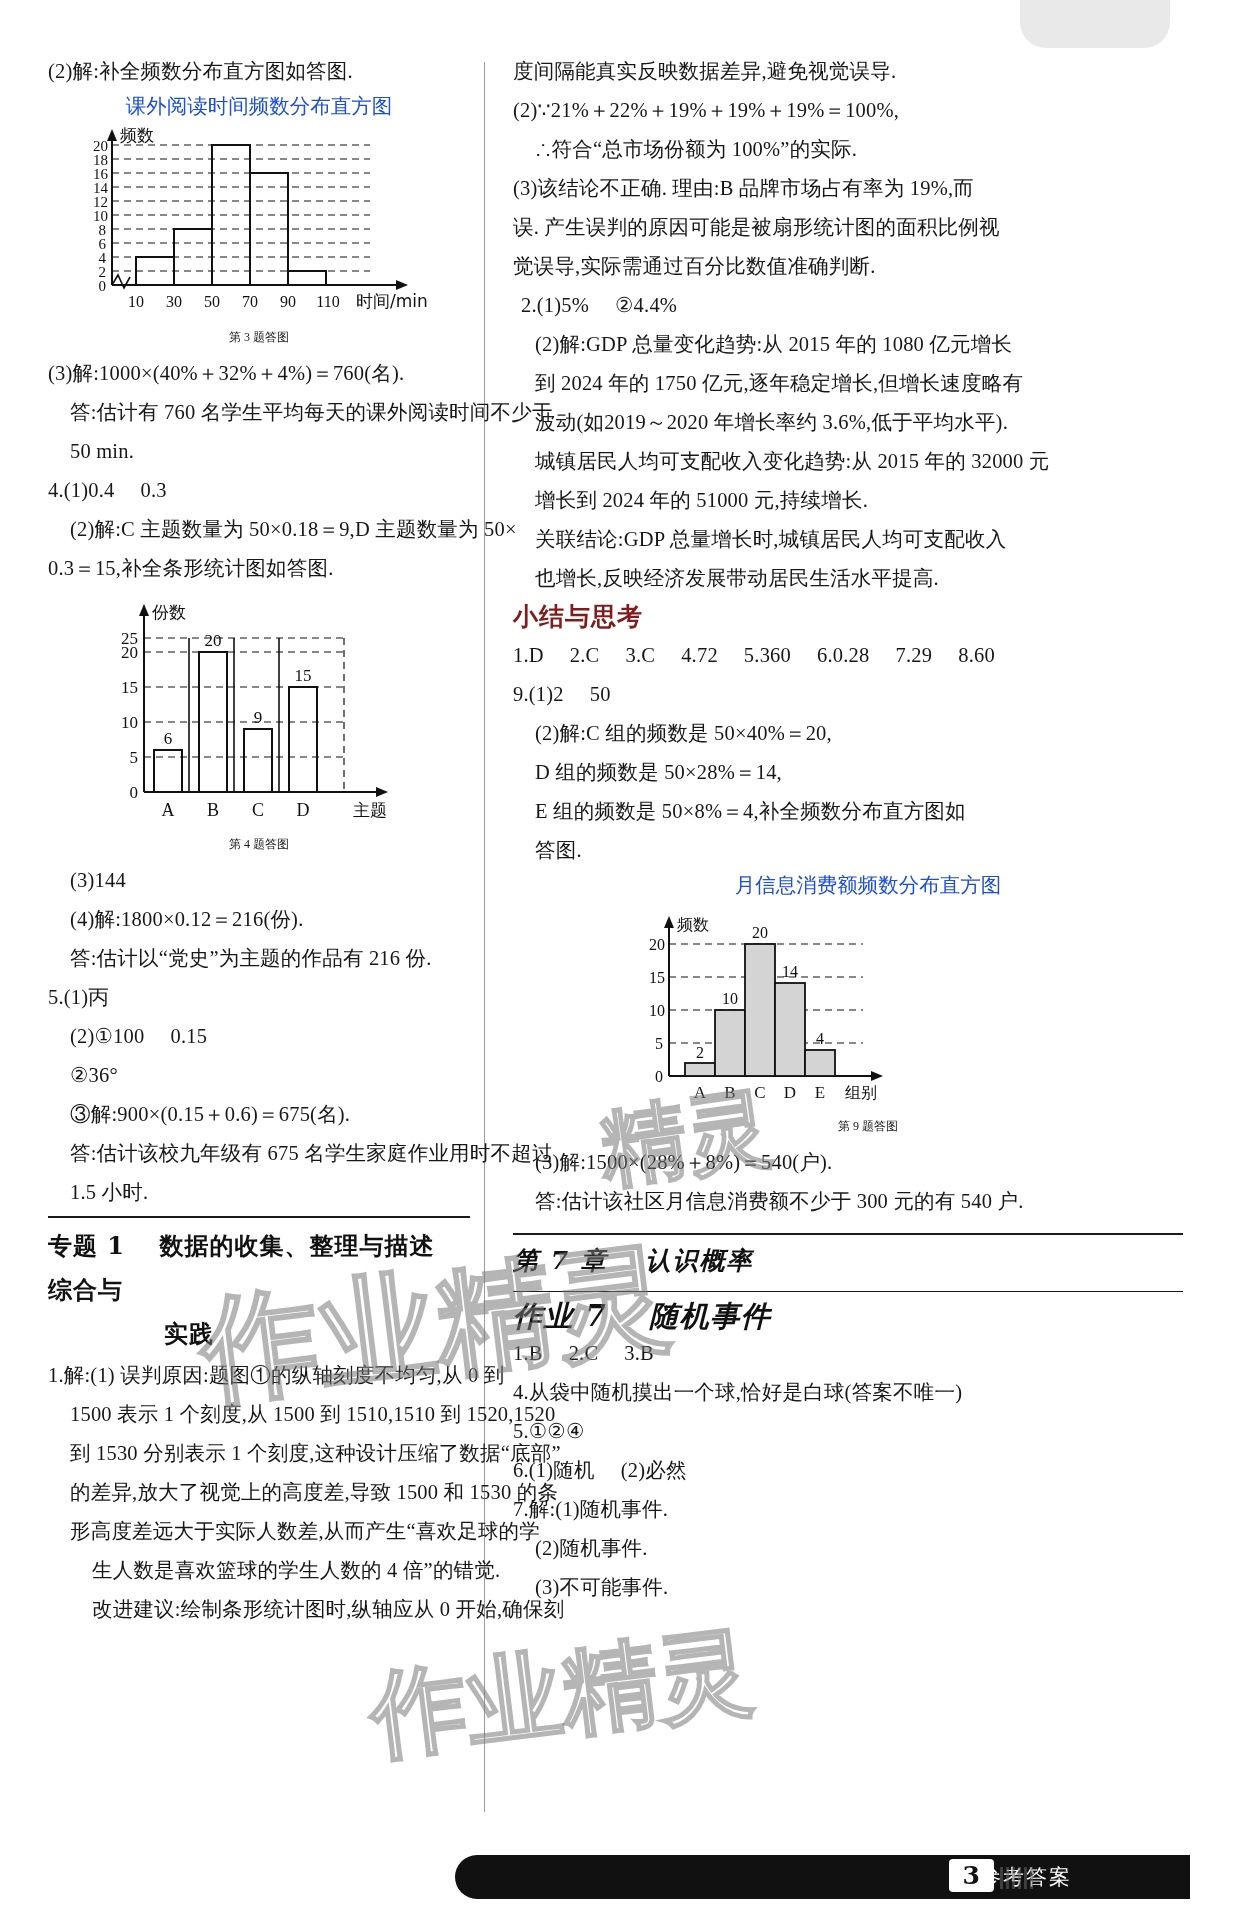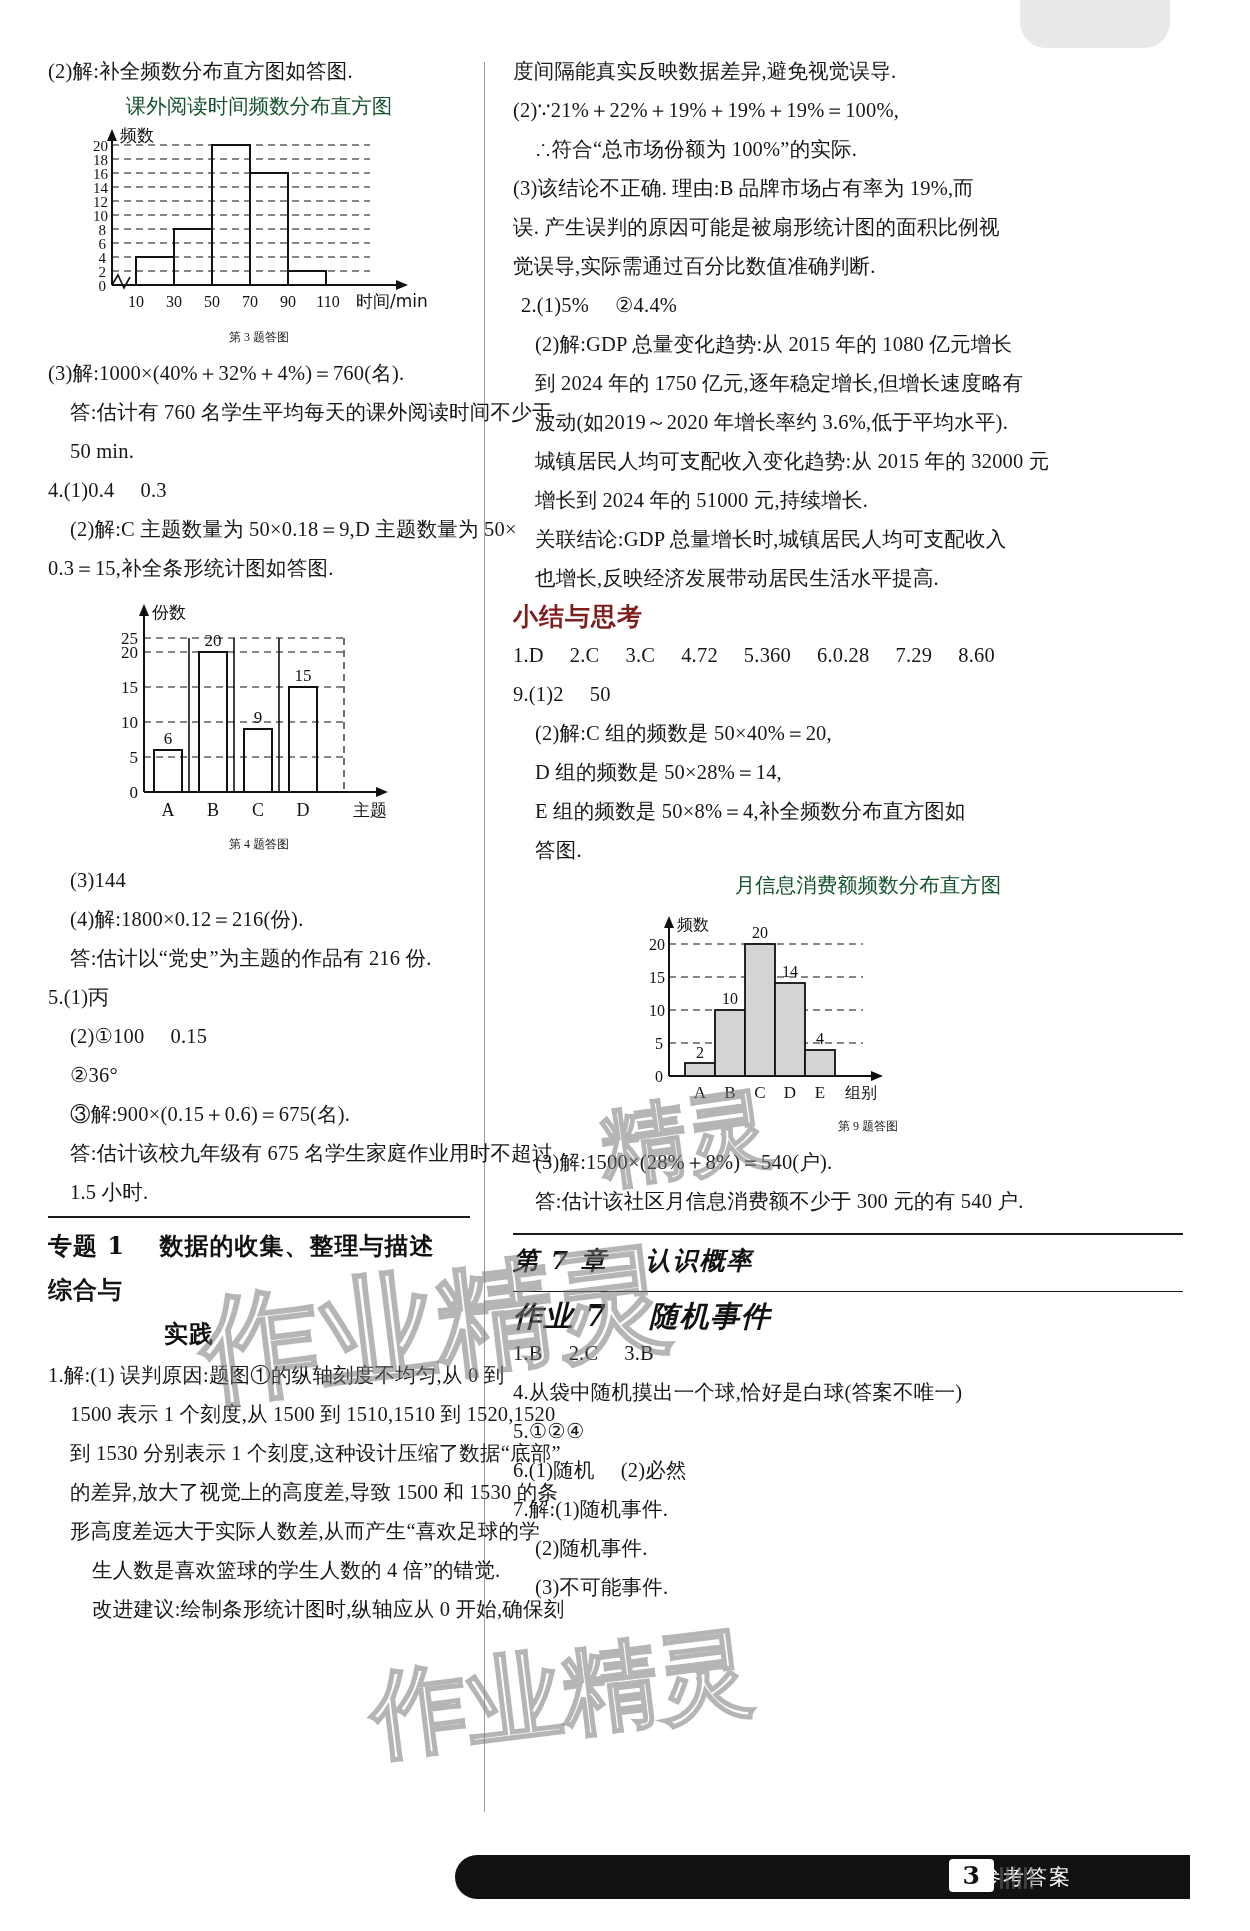--- a/index.html
+++ b/index.html
@@ -16,21 +16,21 @@
   .col-left{width:470px;padding:0 0 0 48px;}
   .divider{width:0;border-left:1.5px solid #9a9a9a;margin:10px 28px 40px 14px;}
   .col-right{width:700px;padding-right:30px;}
   .ln{
     font-size:20.5px;line-height:39px;color:#171717;letter-spacing:0.2px;
     white-space:nowrap;
   }
   .ind1{padding-left:22px;}
   .ind2{padding-left:44px;}
   .figcap{font-size:12px;line-height:34px;text-align:center;color:#171717;}
-  .figtitle{font-size:20.5px;text-align:center;color:#14532d;line-height:30px;}
+  .figtitle{font-size:20.5px;text-align:center;color:#1d4ed8;line-height:30px;}
 
   
   .sec-head{
     font-family:"DejaVu Serif",serif;font-weight:bold;font-size:25px;color:#7f1d1d;
     line-height:38px;letter-spacing:1px;
   }
   .chap-head{
     font-family:"DejaVu Serif",serif;font-weight:bold;font-style:italic;
     font-size:25px;color:#111;line-height:40px;letter-spacing:2px;
   }

